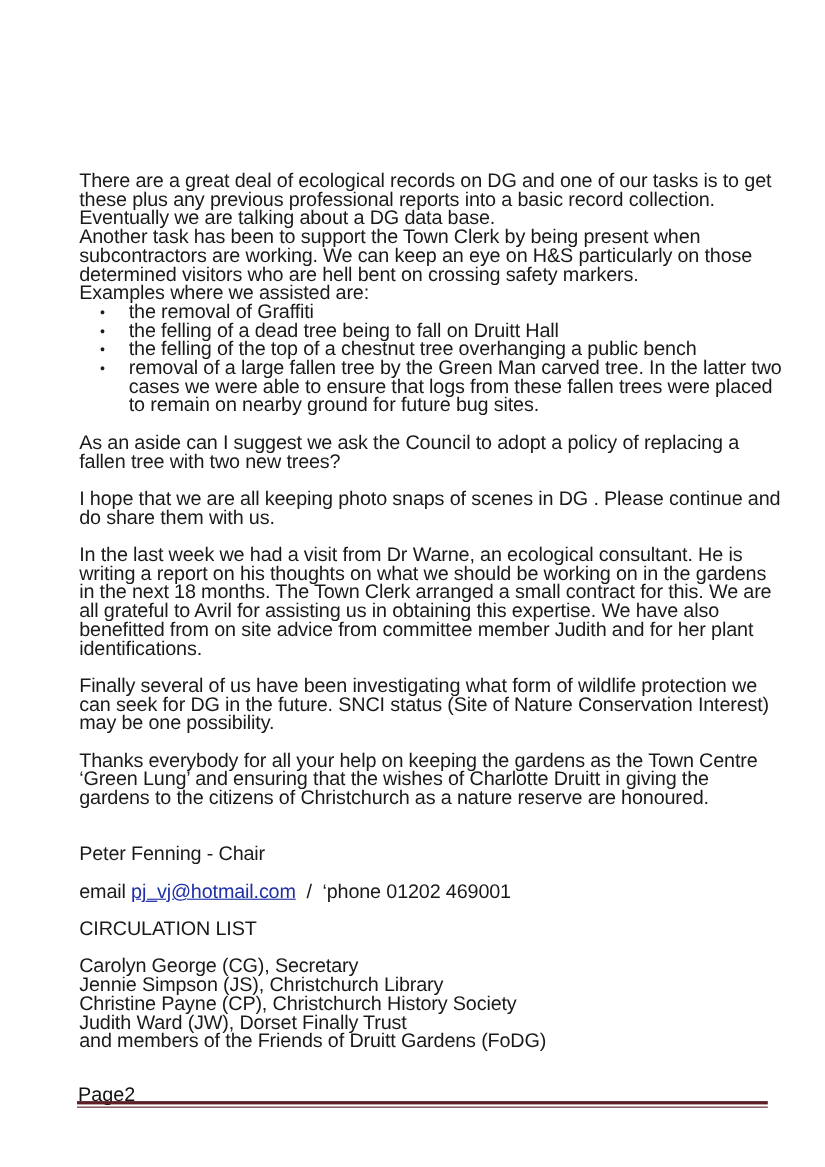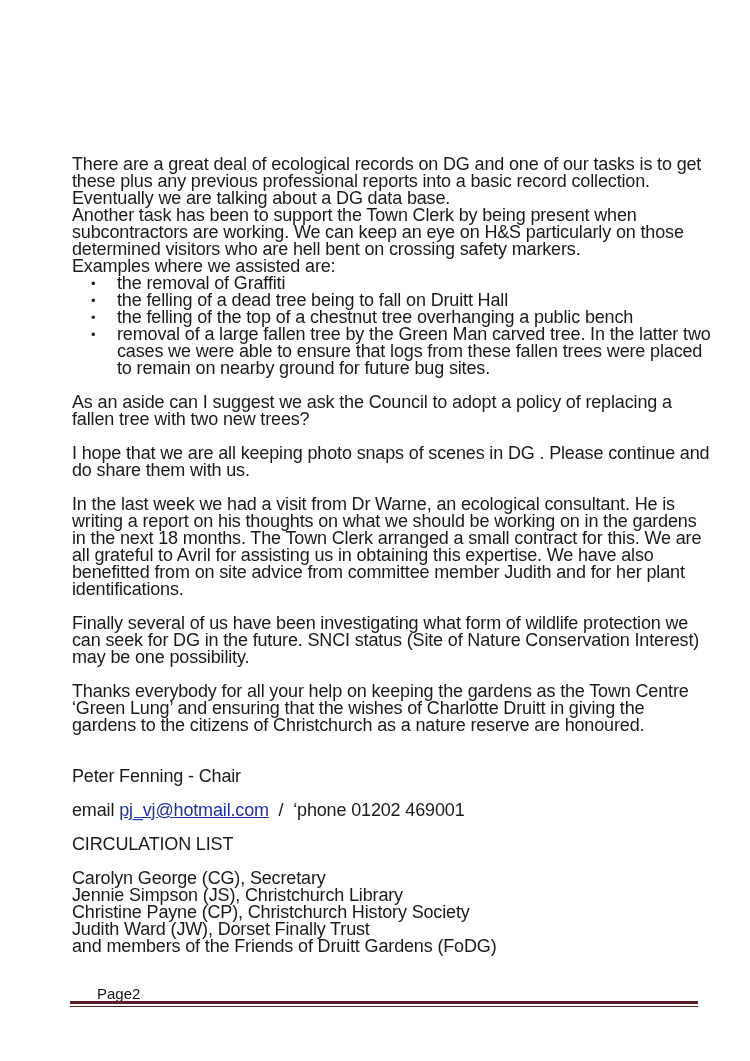--- a/index.html
+++ b/index.html
@@ -6,21 +6,21 @@
   body { width: 750px; height: 1061px; position: relative; overflow: hidden;
          font-family: "Liberation Sans", sans-serif; color: #1a1a1a; }
   .page { position: absolute; left: 72px; top: 128px; width: 640px;
           font-size: 18px; line-height: 17px; letter-spacing: -0.15px; margin-top: 28px; }
   p { margin: 0; }
   .gap { height: 17px; }
   ul.bullets { margin: 0; padding: 0; list-style: none; }
   ul.bullets li { position: relative; padding-left: 45px; }
   ul.bullets li::before { content: "\2022"; position: absolute; left: 19px; top: 0; font-size: 13px; }
   a.email { color: #1f2fa8; text-decoration: underline; }
-  .footer-label { position: absolute; left: 71px; top: 985px; font-size: 15px; color: #111; margin-left: 26px; }
+  .footer-label { position: absolute; left: 71px; top: 985px; font-size: 18px; color: #111; }
   .rule-thick { position: absolute; left: 70px; top: 1001px; width: 628px; height: 3px; background: #5b1f25; }
   .rule-thin { position: absolute; left: 70px; top: 1006px; width: 628px; height: 1px; background: #5b1f25; }
 </style>
 </head>
 <body>
 
 <div class="page">
   <p>There are a great deal of ecological records on DG and one of our tasks is to get these plus any previous professional reports into a basic record collection. Eventually we are talking about a DG data base.</p>
   <p>Another task has been to support the Town Clerk by being present when subcontractors are working. We can keep an eye on H&amp;S particularly on those determined visitors who are hell bent on crossing safety markers.</p>
   <p>Examples where we assisted are:</p>

